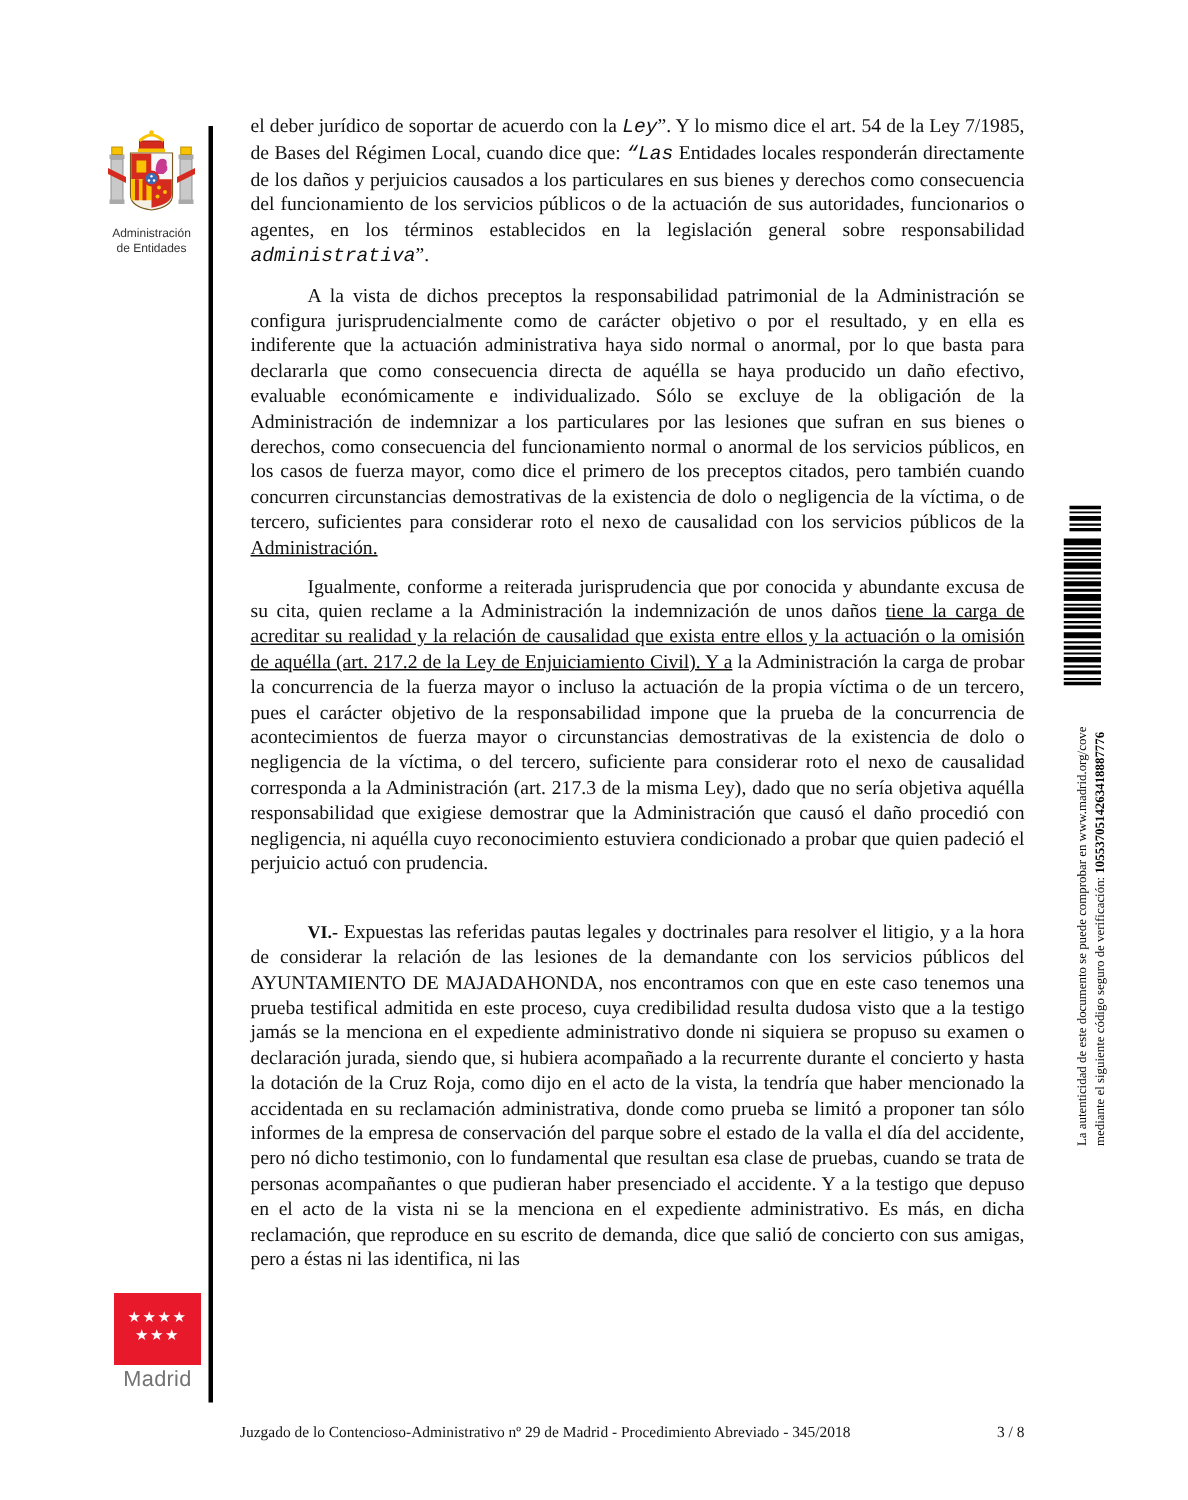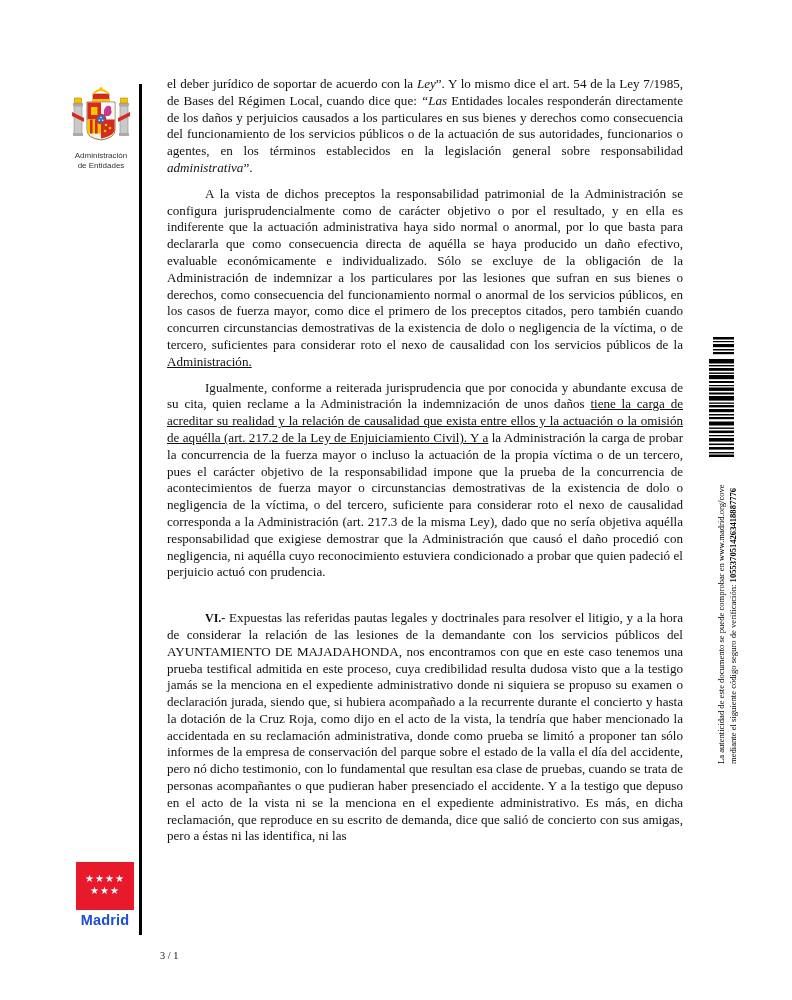--- a/index.html
+++ b/index.html
@@ -20,32 +20,32 @@
   }
   .divider{position:absolute;left:139px;top:84px;width:2.5px;height:851px;background:#000000;}
   .madrid-block{position:absolute;left:76px;top:862px;width:58px;text-align:center;}
   .madrid-flag{
     width:58px;height:48px;background:#e8192b;
     display:flex;flex-direction:column;align-items:center;justify-content:center;
   }
   .star-row{color:#ffffff;font-size:10px;line-height:10px;letter-spacing:1px;height:12px;}
   .madrid-label{
     font-family:"Liberation Sans","DejaVu Sans",sans-serif;
-    font-weight:bold;font-size:14.5px;color:#1d4ed8;margin-top:2px;letter-spacing:0.2px;
+    font-weight:normal;font-size:14.5px;color:#737373;margin-top:2px;letter-spacing:0.2px;
   }
   
   .doc-body{position:absolute;left:167px;top:76px;width:516px;}
   .para{
     margin:0 0 9px 0;
     font-size:13.1px;line-height:16.8px;
     text-align:justify;
   }
   .para.indent{text-indent:38px;}
   .para.space-before{margin-top:29px;}
-  .seg-i{font-style:italic;}
+  .seg-i{font-style:italic;font-family:Liberation Mono, monospace;}
   .seg-u{text-decoration:underline;}
   .seg-vi{font-weight:bold;font-size:12px;}
   
   .barcode{position:absolute;left:709px;top:337px;}
   .side-verification{position:absolute;left:716px;top:764px;width:26px;height:2px;}
   .vtext{
     transform:rotate(-90deg);
     transform-origin:0 0;
     white-space:nowrap;
     font-size:8.6px;line-height:11.5px;
@@ -162,16 +162,17 @@
 
   <div class="madrid-block">
     <div class="madrid-flag">
       <div class="star-row">★★★★</div>
       <div class="star-row">★★★</div>
     </div>
     <div class="madrid-label">Madrid</div>
   </div>
 
   <div class="footer">
-    <span>3 / 1</span>
+    <span>Juzgado de lo Contencioso-Administrativo nº 29 de Madrid - Procedimiento Abreviado - 345/2018</span>
+    <span>3 / 8</span>
   </div>
 
 </div>
 
 </body></html>

